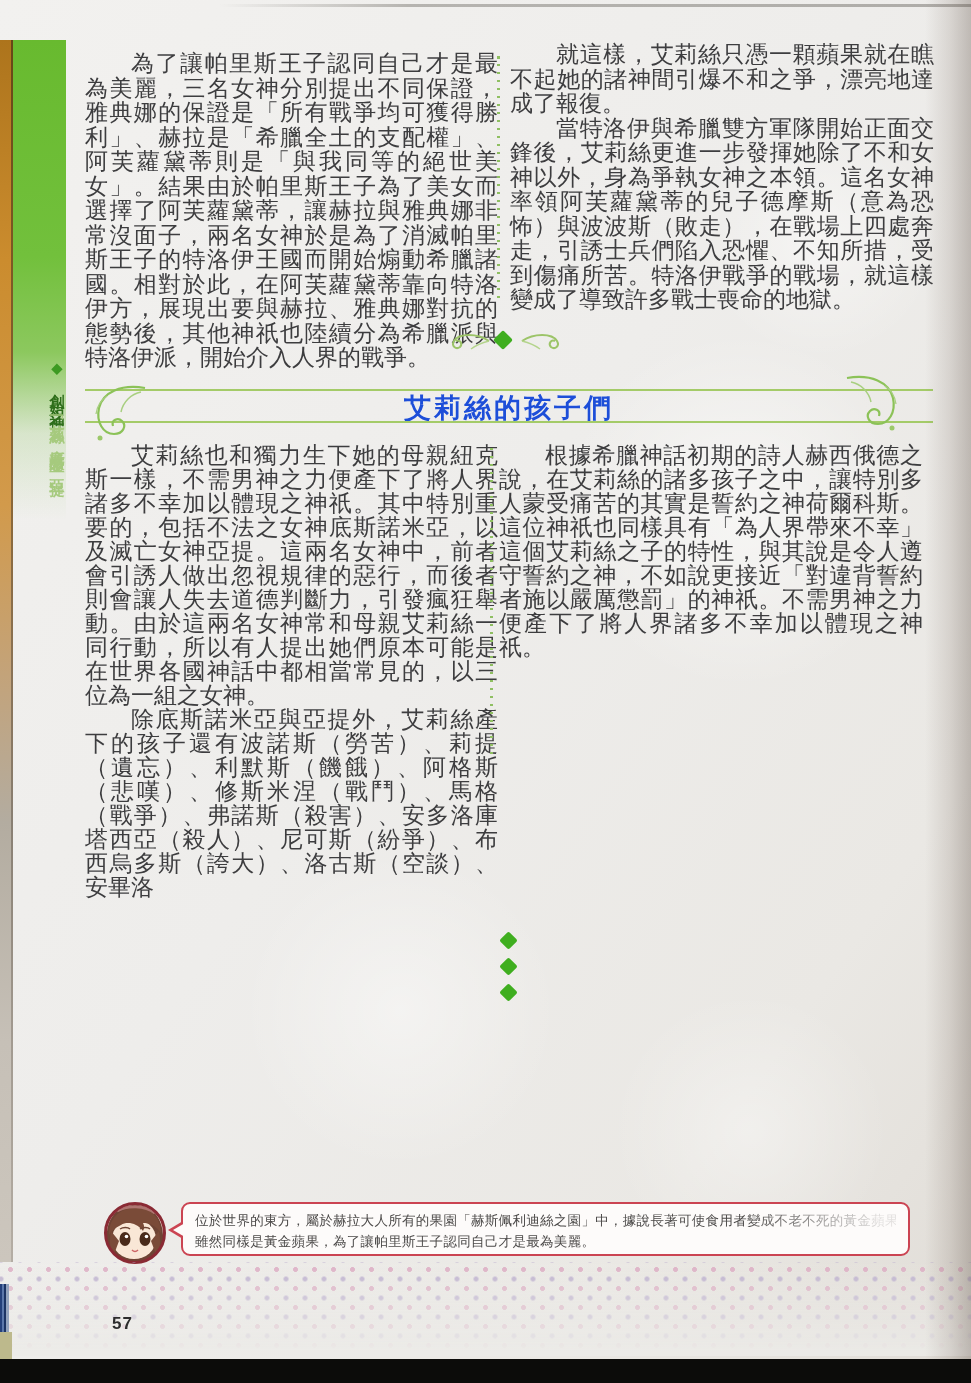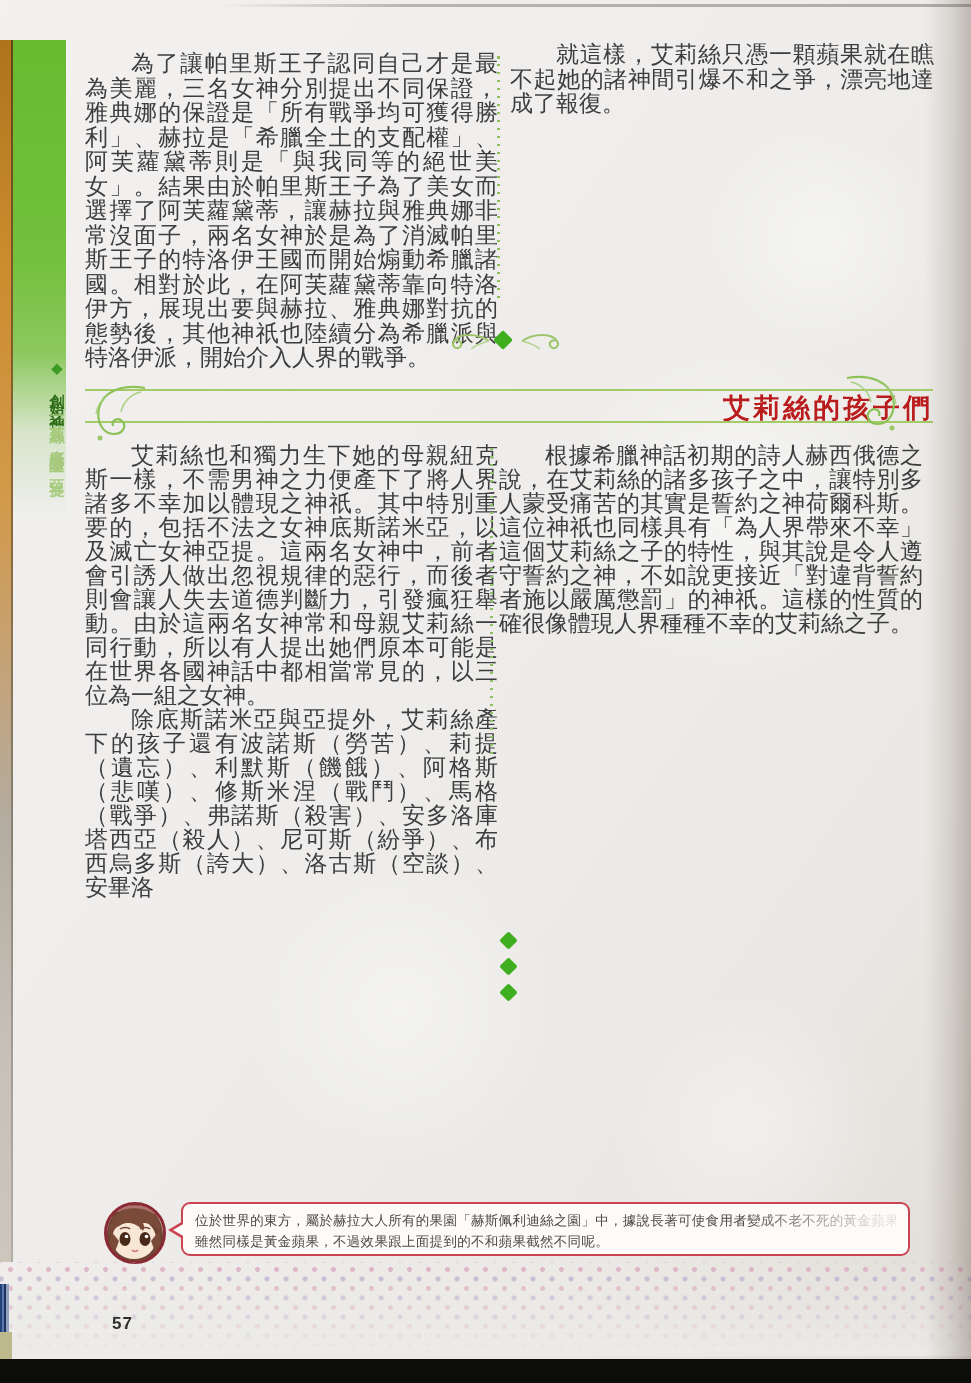--- a/index.html
+++ b/index.html
@@ -56,22 +56,22 @@
   .dotdiv1{left:497px;top:56px;height:242px;}
   .dotdiv2{left:490px;top:448px;height:308px;}
 
   
   .orn{position:absolute;}
   .dia{width:14px;height:14px;background:#3fae1f;transform:rotate(45deg);border-radius:2px;}
   .dia.small{width:13px;height:13px;}
 
   
   .hdr-line{position:absolute;left:85px;width:848px;height:2px;background:#a4cb68;}
-  .hdr-title{position:absolute;left:85px;width:848px;top:390px;text-align:right;
-    font-family:"Liberation Sans",sans-serif;font-weight:bold;font-size:27px;color:#b91c1c;
+  .hdr-title{position:absolute;left:85px;width:848px;top:390px;text-align:center;
+    font-family:"Liberation Sans",sans-serif;font-weight:bold;font-size:27px;color:#1d4ed8;
     letter-spacing:3px;text-shadow:0 0 1px rgba(255,255,255,.8);}
 
   .flourish{position:absolute;width:60px;height:62px;}
   .flourish.right{transform:scaleX(-1);}
 
   
   .avatar{position:absolute;left:103px;top:1201px;width:64px;height:64px;}
   .bubble{position:absolute;left:181px;top:1202px;width:729px;height:54px;
     background:#fdfbfa;border:2.5px solid #cb4452;border-radius:9px;
     padding:6px 12px 0 12px;box-sizing:border-box;}
@@ -114,20 +114,21 @@
 <div class="sidebar">
   <span class="mark">◆</span><span class="t1">創始之神</span><span class="t2">「艾莉絲＆底斯諾米亞＆亞提」</span>
 </div>
 
 <div class="col s1-left">
   <p class="ind">為了讓帕里斯王子認同自己才是最為美麗，三名女神分別提出不同保證，雅典娜的保證是「所有戰爭均可獲得勝利」、赫拉是「希臘全土的支配權」、阿芙蘿黛蒂則是「與我同等的絕世美女」。結果由於帕里斯王子為了美女而選擇了阿芙蘿黛蒂，讓赫拉與雅典娜非常沒面子，兩名女神於是為了消滅帕里斯王子的特洛伊王國而開始煽動希臘諸國。相對於此，在阿芙蘿黛蒂靠向特洛伊方，展現出要與赫拉、雅典娜對抗的態勢後，其他神祇也陸續分為希臘派與特洛伊派，開始介入人界的戰爭。</p>
 </div>
 <div class="dotdiv dotdiv1"></div>
 <div class="col s1-right">
   <p class="ind">就這樣，艾莉絲只憑一顆蘋果就在瞧不起她的諸神間引爆不和之爭，漂亮地達成了報復。</p>
+  <p class="ind">當特洛伊與希臘雙方軍隊開始正面交鋒後，艾莉絲更進一步發揮她除了不和女神以外，身為爭執女神之本領。這名女神率領阿芙蘿黛蒂的兒子德摩斯（意為恐怖）與波波斯（敗走），在戰場上四處奔走，引誘士兵們陷入恐懼、不知所措，受到傷痛所苦。特洛伊戰爭的戰場，就這樣變成了導致許多戰士喪命的地獄。</p>
 </div>
 
 <div class="orn" style="left:447px;top:330px;">
   <svg width="44" height="22" viewBox="0 0 44 22">
     <path d="M42,11 C30,3 12,3 7,11 C4,16 9,20 13,17 C16,14 13,9 9,11" fill="none" stroke="#9cc468" stroke-width="2"></path>
     <path d="M42,11 C34,13 28,16 24,19" fill="none" stroke="#b4d48c" stroke-width="1.4"></path>
   </svg>
 </div>
 <div class="orn dia" style="position:absolute;left:496px;top:333px;"></div>
 <div class="orn" style="left:520px;top:330px;transform:scaleX(-1);">
@@ -157,21 +158,21 @@
     <circle cx="13" cy="56" r="2.5" fill="#9cc86a"></circle>
   </svg>
 </div>
 
 <div class="col s2-left">
   <p class="ind">艾莉絲也和獨力生下她的母親紐克斯一樣，不需男神之力便產下了將人界諸多不幸加以體現之神祇。其中特別重要的，包括不法之女神底斯諾米亞，以及滅亡女神亞提。這兩名女神中，前者會引誘人做出忽視規律的惡行，而後者則會讓人失去道德判斷力，引發瘋狂舉動。由於這兩名女神常和母親艾莉絲一同行動，所以有人提出她們原本可能是在世界各國神話中都相當常見的，以三位為一組之女神。</p>
   <p class="ind">除底斯諾米亞與亞提外，艾莉絲產下的孩子還有波諾斯（勞苦）、莉提（遺忘）、利默斯（饑餓）、阿格斯（悲嘆）、修斯米涅（戰鬥）、馬格（戰爭）、弗諾斯（殺害）、安多洛庫塔西亞（殺人）、尼可斯（紛爭）、布西烏多斯（誇大）、洛古斯（空談）、安畢洛</p>
 </div>
 <div class="dotdiv dotdiv2"></div>
 <div class="col s2-right">
-  <p class="ind">根據希臘神話初期的詩人赫西俄德之說，在艾莉絲的諸多孩子之中，讓特別多人蒙受痛苦的其實是誓約之神荷爾科斯。這位神祇也同樣具有「為人界帶來不幸」這個艾莉絲之子的特性，與其說是令人遵守誓約之神，不如說更接近「對違背誓約者施以嚴厲懲罰」的神祇。這樣的性質的確很像體現人界種種不幸的艾莉絲之子。</p>
+  <p class="ind">根據希臘神話初期的詩人赫西俄德之說，在艾莉絲的諸多孩子之中，讓特別多人蒙受痛苦的其實是誓約之神荷爾科斯。這位神祇也同樣具有「為人界帶來不幸」這個艾莉絲之子的特性，與其說是令人遵守誓約之神，不如說更接近「對違背誓約者施以嚴厲懲罰」的神祇。不需男神之力便產下了將人界諸多不幸加以體現之神祇。</p>
 </div>
 
 <div class="dia small" style="position:absolute;left:502px;top:934px;"></div>
 <div class="dia small" style="position:absolute;left:502px;top:960px;"></div>
 <div class="dia small" style="position:absolute;left:502px;top:986px;"></div>
 
 <div class="avatar">
   <svg width="64" height="64" viewBox="0 0 64 64">
     <defs>
         <clipPath id="av">
@@ -195,21 +196,21 @@
       <path d="M29,49 C31,51 33,51 35,49" stroke="#c66" stroke-width="1.5" fill="none"></path>
       <path d="M14,10 C24,4 42,4 52,12" stroke="#c98a8a" stroke-width="3" fill="none" opacity="0.7"></path>
     </g>
     <circle cx="32" cy="32" r="29.5" fill="none" stroke="#8a2a34" stroke-width="3"></circle>
   </svg>
 </div>
 <div class="bubble">
   <div class="tail-b"></div>
   <div class="tail-f"></div>
   <p class="fade">位於世界的東方，屬於赫拉大人所有的果園「赫斯佩利迪絲之園」中，據說長著可使食用者變成不老不死的黃金蘋果。</p>
-  <p>雖然同樣是黃金蘋果，不過效果跟上面提到的不和蘋果截然不同呢。</p>
+  <p>雖然同樣是黃金蘋果，為了讓帕里斯王子認同自己才是最為美麗。</p>
 </div>
 
 <div class="dots"></div>
 <div class="blue-edge"></div>
 <div class="tan-edge"></div>
 <div class="page-num">57</div>
 <div class="bottom-bar"></div>
 <div class="right-shadow"></div>
 
 </body></html>

